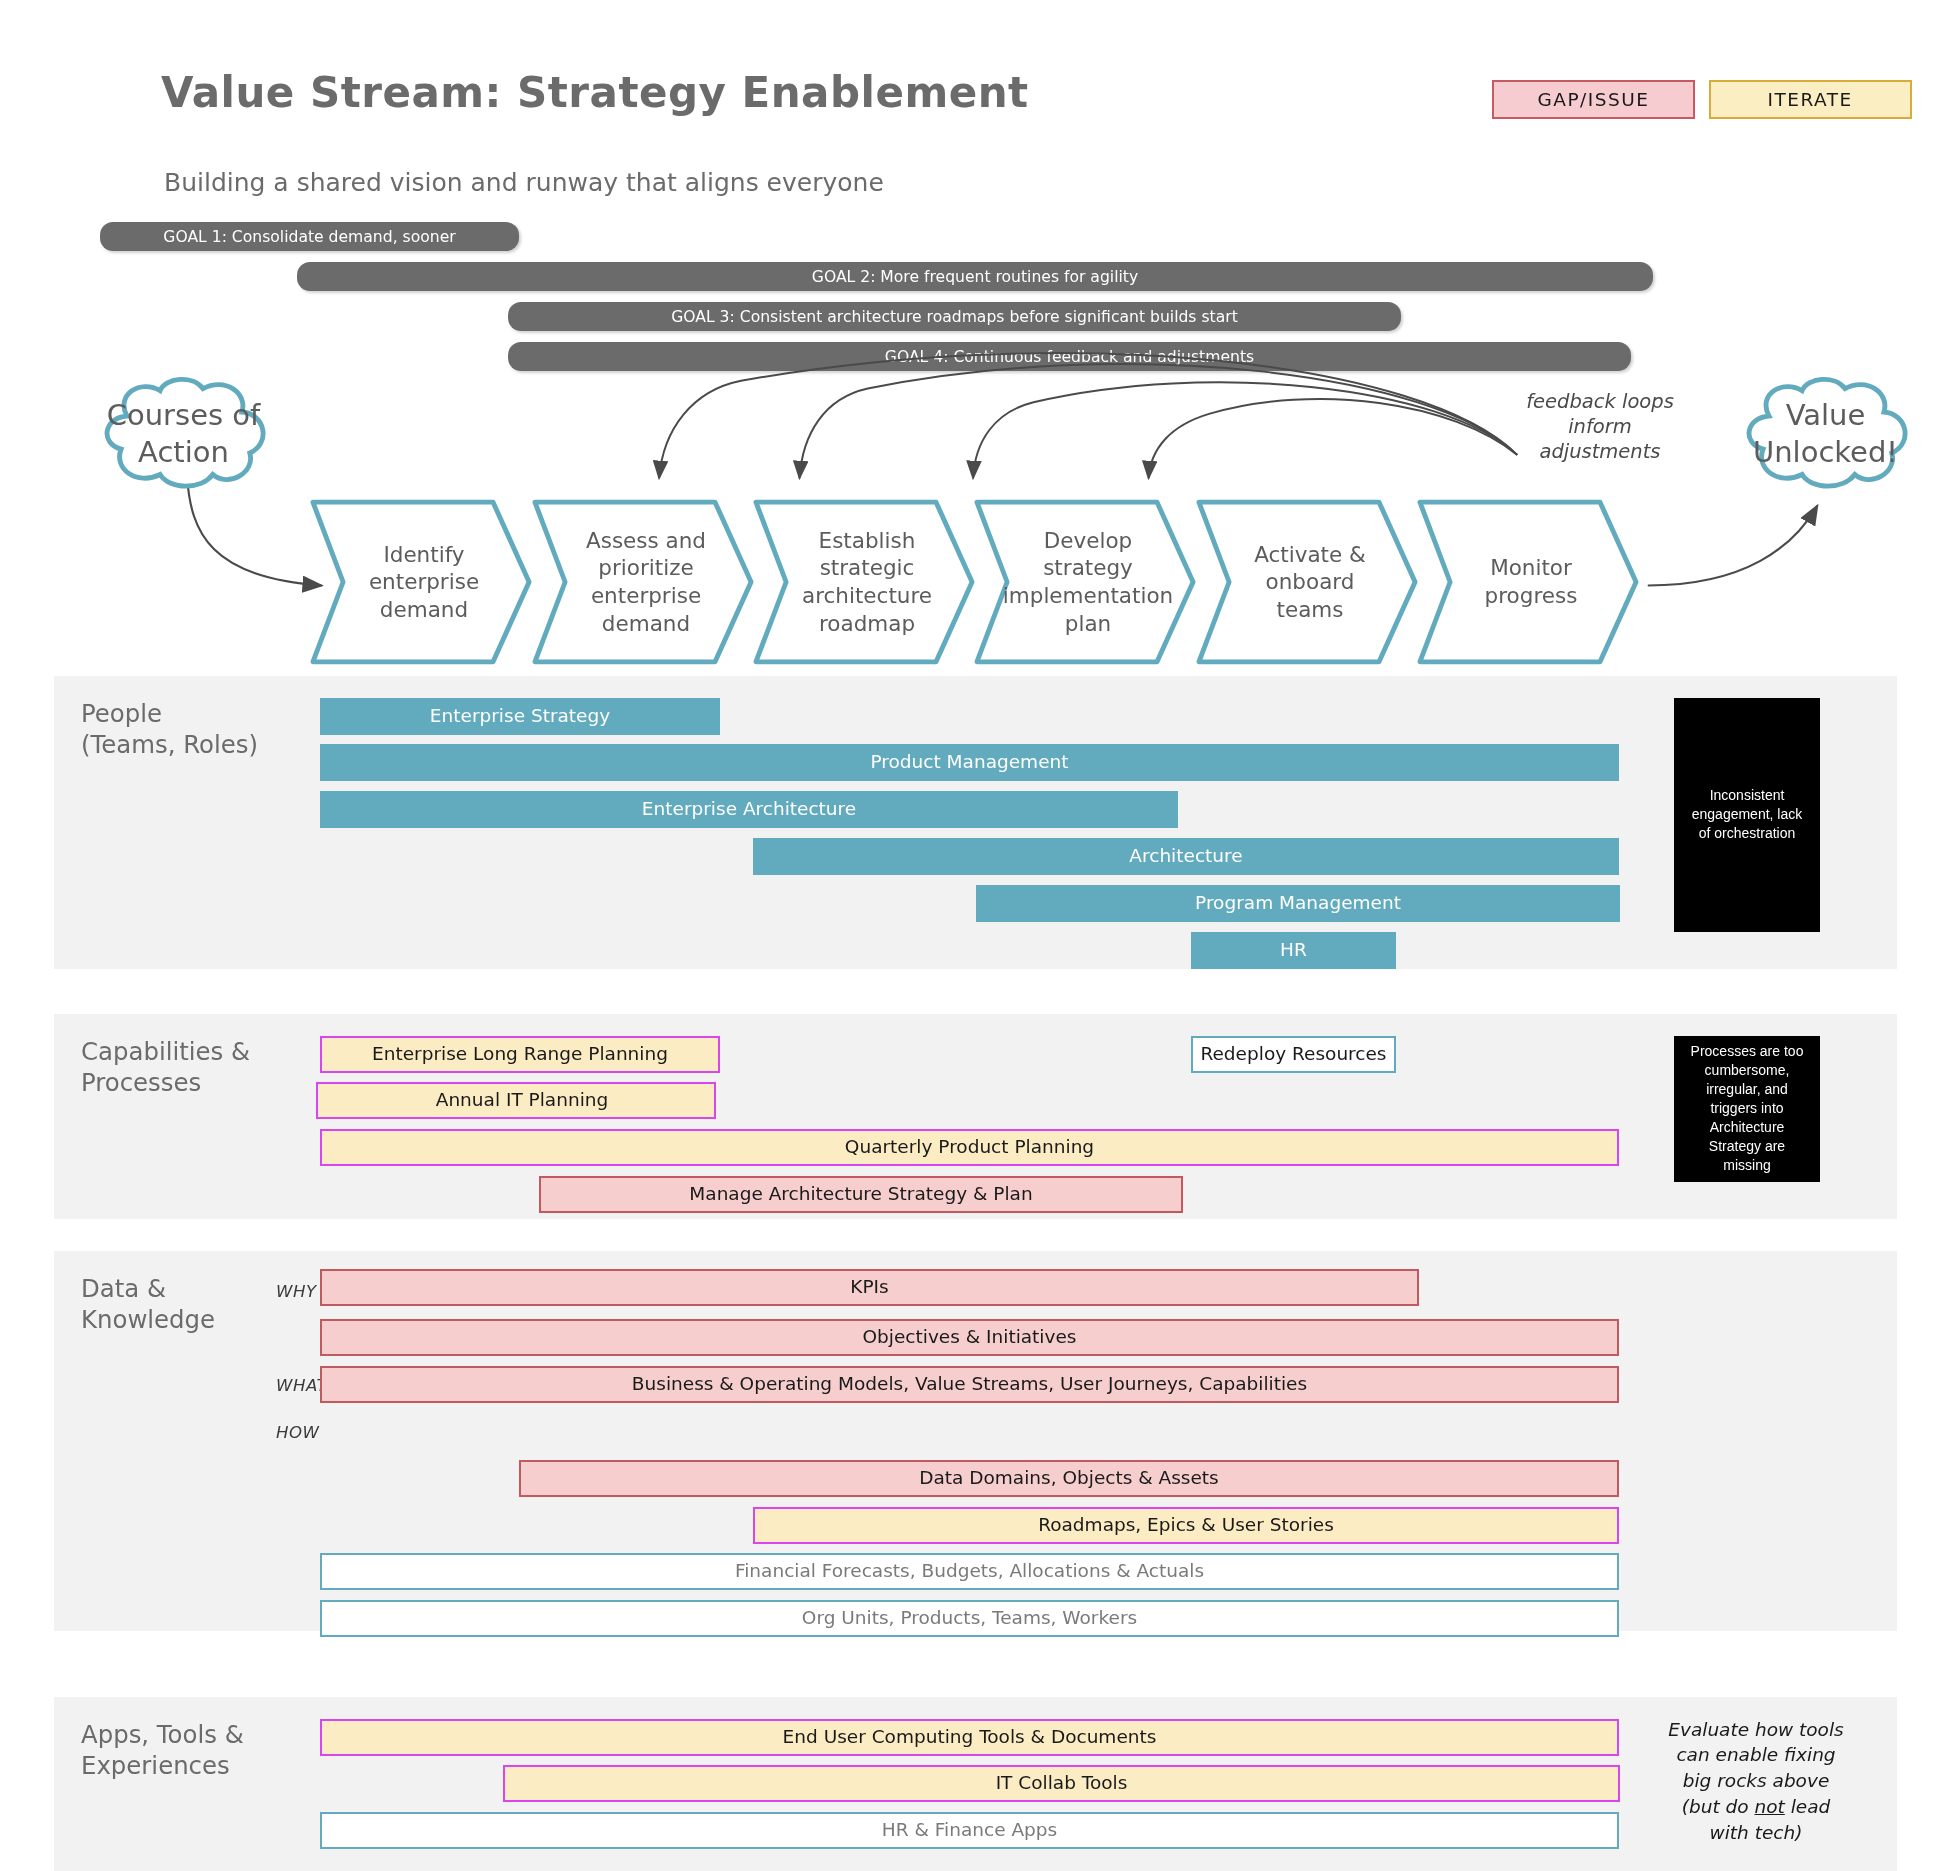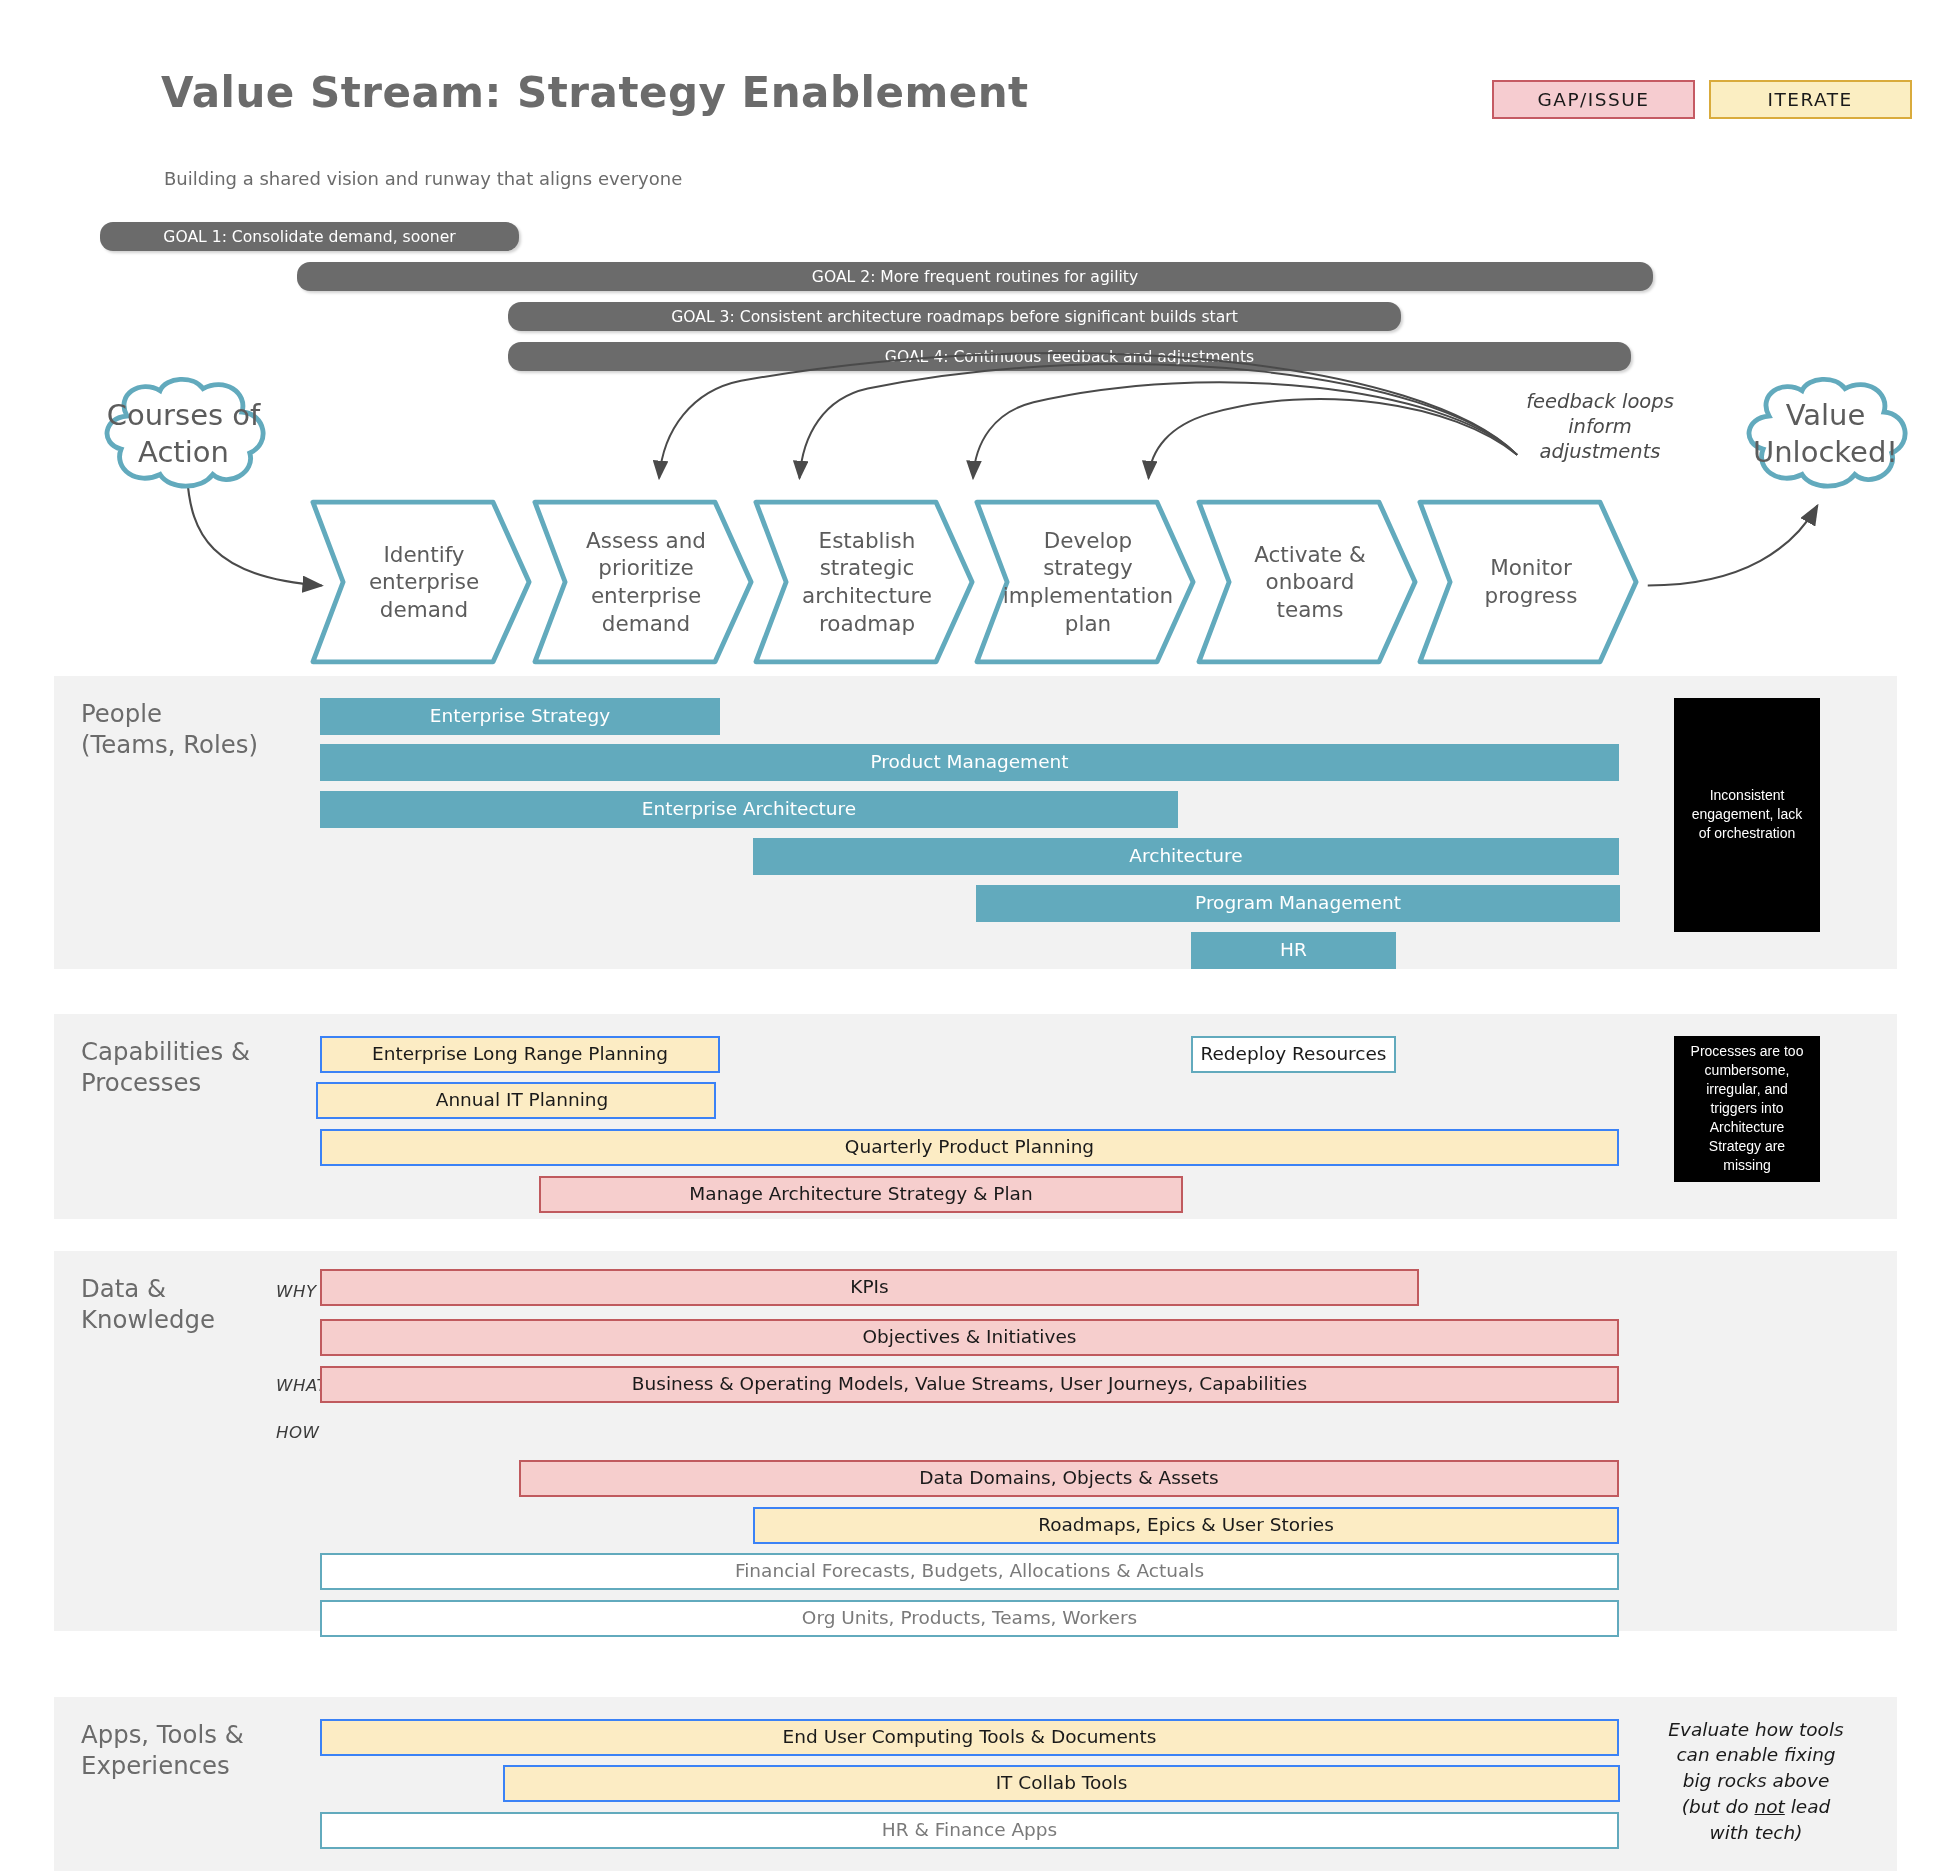--- a/index.html
+++ b/index.html
@@ -9,21 +9,21 @@
   }
   .hand{font-family:"DejaVu Sans",sans-serif;}
 
   
   .title{
     position:absolute;left:161px;top:68px;
     font-size:42px;font-weight:bold;color:#6b6b6b;letter-spacing:0.5px;
   }
   .subtitle{
     position:absolute;left:164px;top:168px;
-    font-size:18px;color:#6b6b6b;
+    font-size:25px;color:#6b6b6b;
   }
   .legend{position:absolute;top:80px;display:flex;gap:13.7px;}
   .legend-badge{
     width:203px;height:39px;display:flex;align-items:center;justify-content:center;
     font-size:18.5px;letter-spacing:1.5px;color:#1a1a1a;box-sizing:border-box;
   }
   .badge-gap{background:#f6ccd0;border:2px solid #c55a63;}
   .badge-iter{background:#fbeec2;border:2px solid #d9ab3c;}
 
   
@@ -72,21 +72,21 @@
     position:absolute;font-size:16.6px;font-style:italic;color:#3b3b3b;
     letter-spacing:0.5px;
   }
 
   .bar{
     position:absolute;height:37px;box-sizing:border-box;
     display:flex;align-items:center;justify-content:center;
     font-size:18.5px;line-height:1;
   }
   .bar-teal{background:#62aabd;color:#ffffff;border:1px solid #62aabd;}
-  .bar-yellow{background:#fcecc4;color:#1a1a1a;border:2px solid #3b82f6;}
+  .bar-yellow{background:#fcecc4;color:#1a1a1a;border:2px solid #d946ef;}
   .bar-pink{background:#f6cecd;color:#1a1a1a;border:2px solid #c05a5e;}
   .bar-white{background:#ffffff;color:#7a7a7a;border:2px solid #62aabd;}
   .bar-white-sm{background:#ffffff;color:#1a1a1a;border:2px solid #62aabd;}
 
   .callout{
     position:absolute;background:#000000;color:#ffffff;
     display:flex;align-items:center;justify-content:center;text-align:center;
     font-family:"Liberation Sans",sans-serif;font-size:14px;line-height:1.35;
     padding:9.8px 11.7px;box-sizing:border-box;
   }

